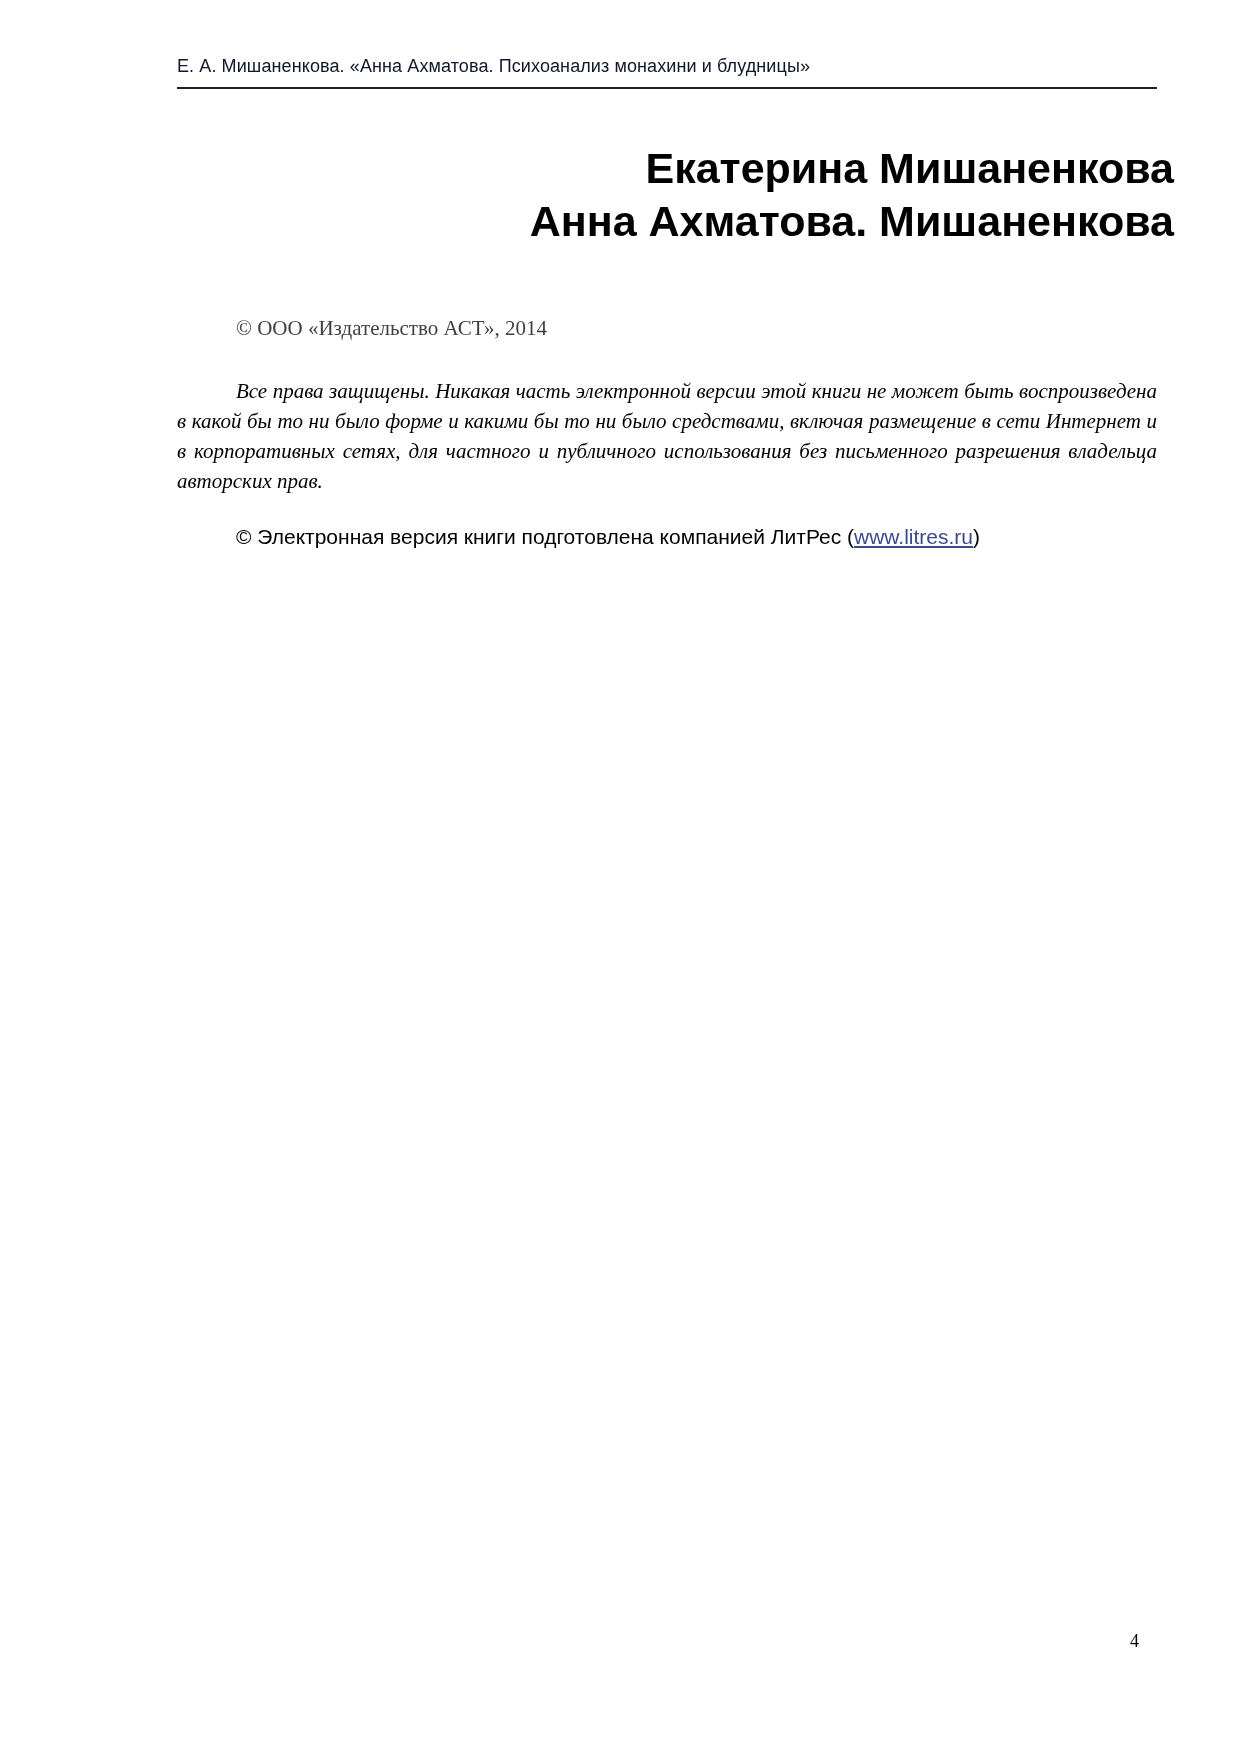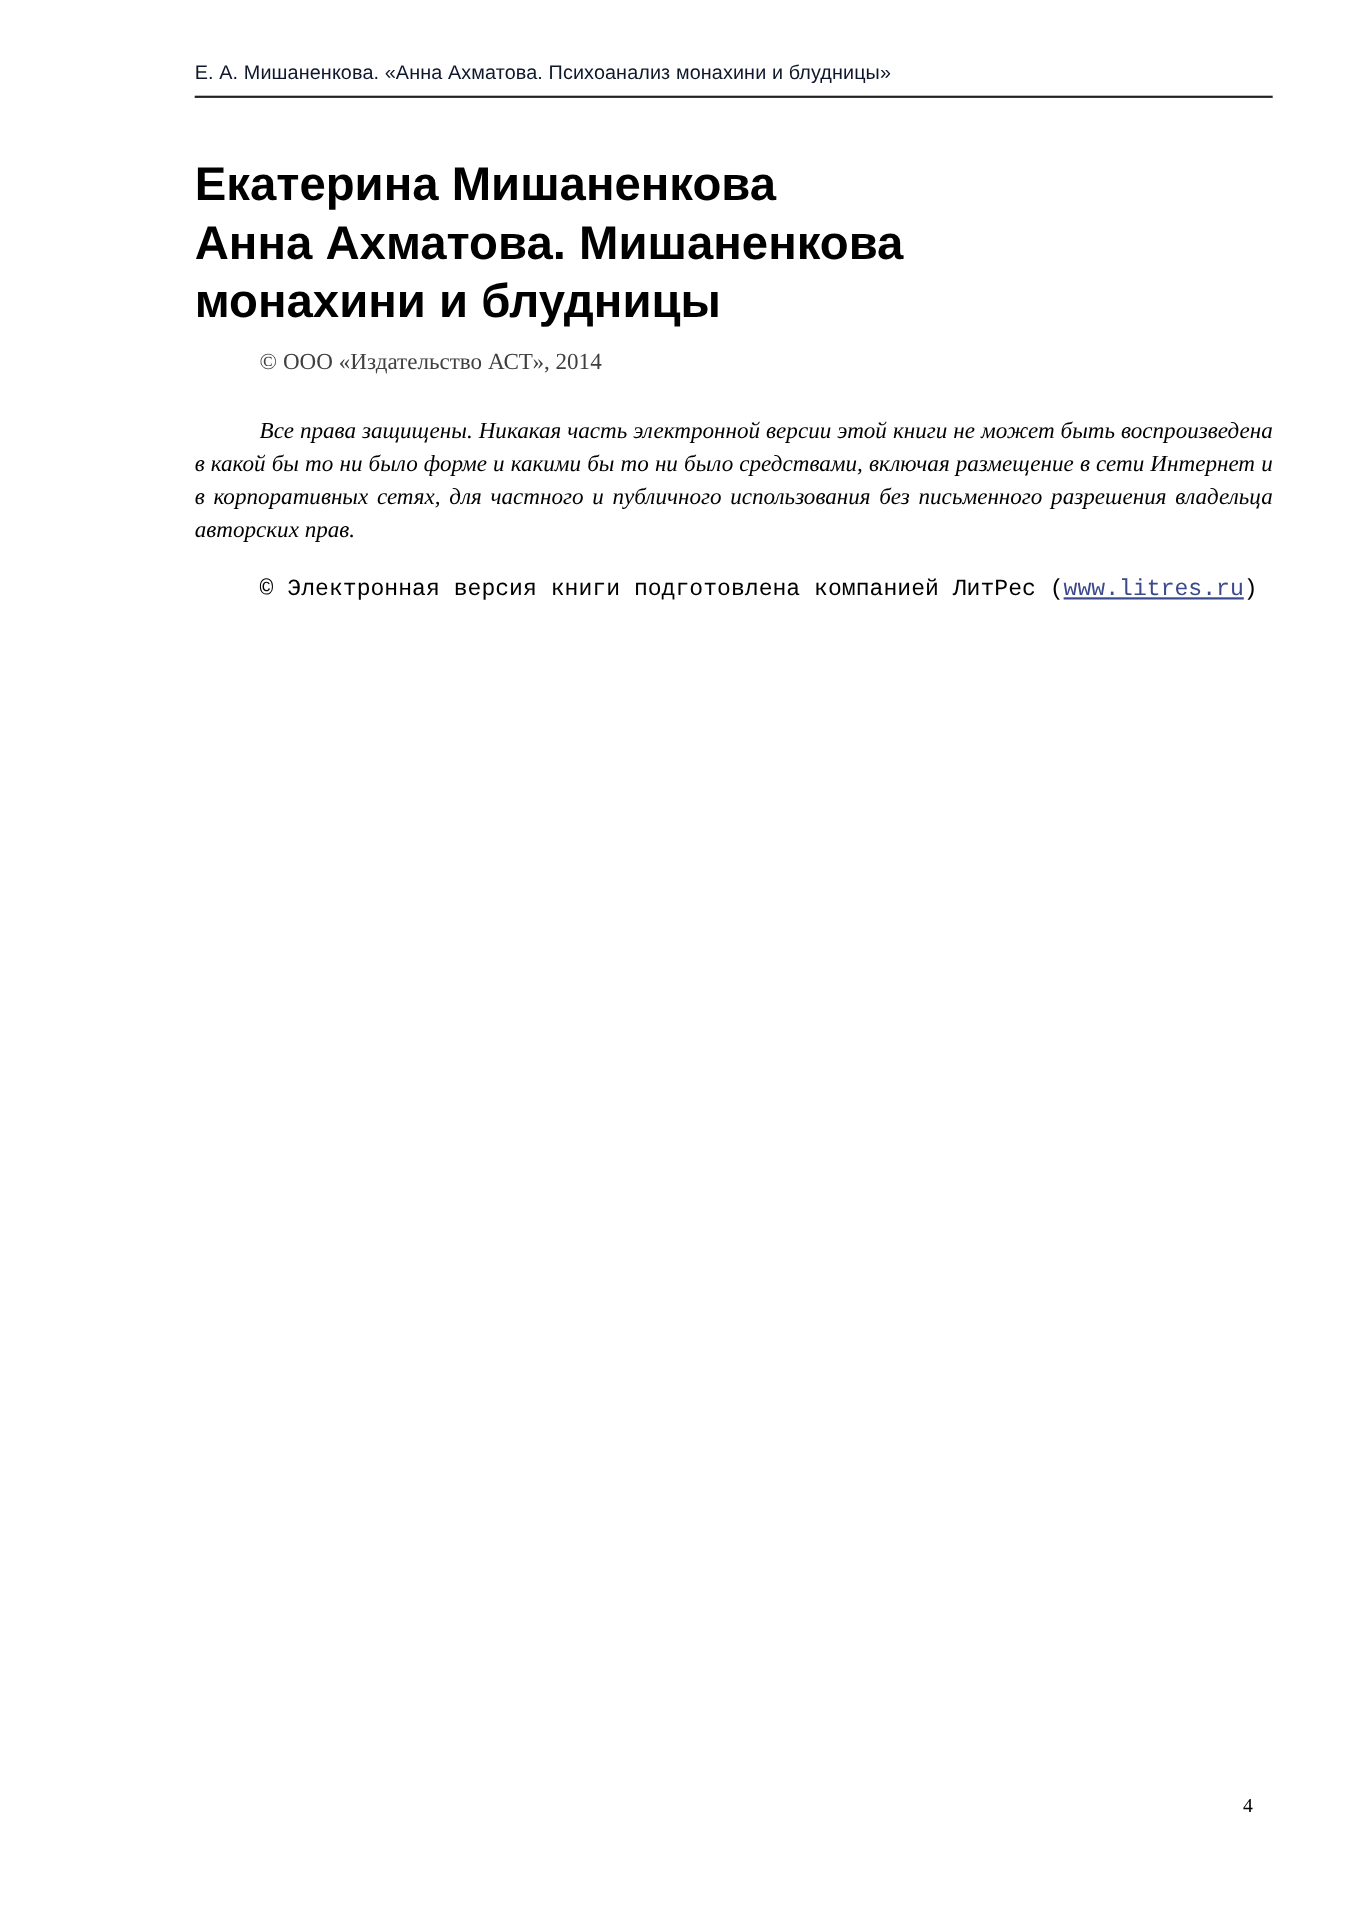--- a/index.html
+++ b/index.html
@@ -6,53 +6,52 @@
     body { width: 1241px; height: 1754px; position: relative; overflow: hidden; }
     .running-header {
       position: absolute; left: 177px; top: 56px; width: 980px;
       font-family: "Liberation Sans", sans-serif; font-size: 18px; color: #0f172a;
       letter-spacing: 0.1px;
     }
     .header-rule {
       position: absolute; left: 177px; top: 87px; width: 980px; height: 2px; background: #222;
     }
     .title-block {
-      position: absolute; left: 177px; top: 142px; width: 980px; text-align: left;
+      position: absolute; left: 194px; top: 142px; width: 980px; text-align: right;
       font-family: "Liberation Sans", sans-serif; font-weight: bold; font-size: 43px;
       line-height: 53px; color: #000;
     }
     .copyright {
       position: absolute; left: 236px; top: 316px;
       font-family: "Liberation Serif", serif; font-size: 21px; color: #404040;
     }
     .rights {
       position: absolute; left: 177px; top: 376px; width: 980px;
       font-family: "Liberation Serif", serif; font-style: italic; font-size: 21px;
       line-height: 30px; color: #000; text-align: justify; text-indent: 59px;
     }
     .litres {
       position: absolute; left: 236px; top: 525px;
-      font-family: Liberation Mono, monospace; font-size: 21px; color: #000;
+      font-family: Liberation Sans, sans-serif; font-size: 21px; color: #000;
     }
     .litres a { color: #3b4a8c; text-decoration: underline; }
     .page-number {
       position: absolute; left: 1130px; top: 1631px;
       font-family: "Liberation Serif", serif; font-size: 18px; color: #000;
     }
   </style>
 </head>
 <body>
 
 <div class="running-header">Е. А. Мишаненкова. «Анна Ахматова. Психоанализ монахини и блудницы»</div>
 <div class="header-rule"></div>
 
 <div class="title-block">
   <div>Екатерина Мишаненкова</div>
   <div>Анна Ахматова. Мишаненкова</div>
-  <div>монахини и блудницы</div>
 </div>
 
 <div class="copyright">© ООО «Издательство АСТ», 2014</div>
 
 <div class="rights">Все права защищены. Никакая часть электронной версии этой книги не может быть воспроизведена в какой бы то ни было форме и какими бы то ни было средствами, включая размещение в сети Интернет и в корпоративных сетях, для частного и публичного использования без письменного разрешения владельца авторских прав.</div>
 
 <div class="litres">
   <span>© Электронная версия книги подготовлена компанией ЛитРес (</span><a>www.litres.ru</a><span>)</span>
 </div>
 

